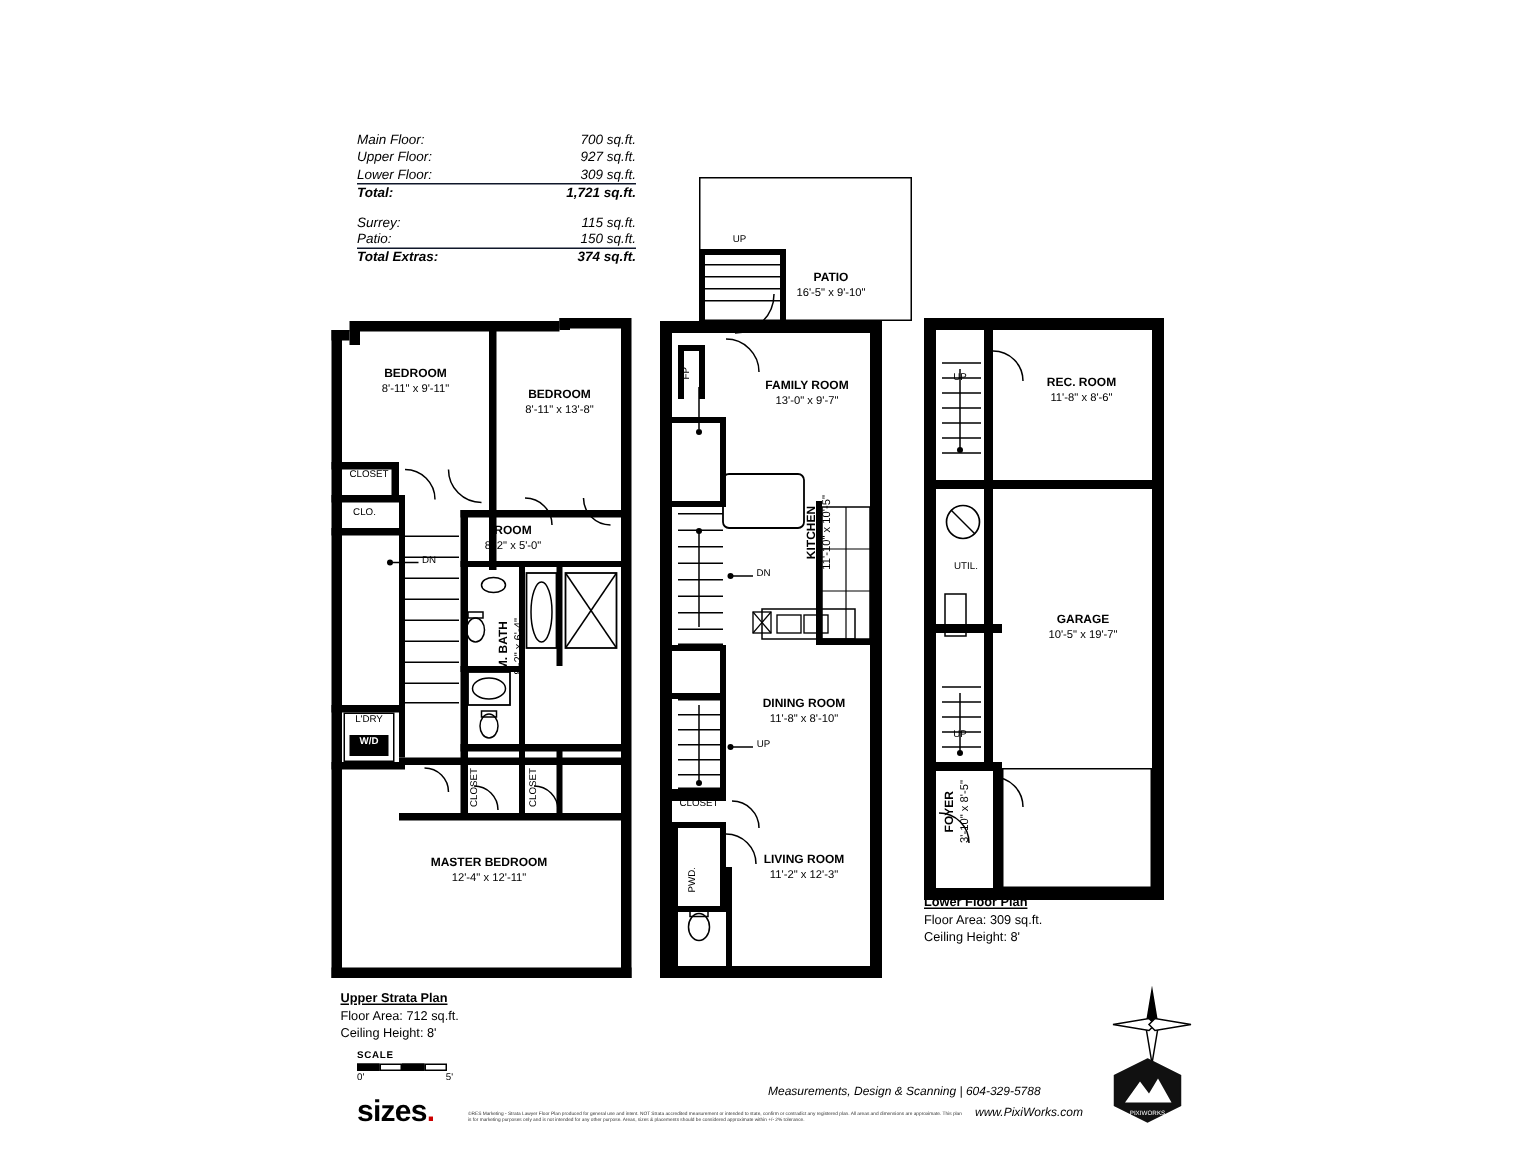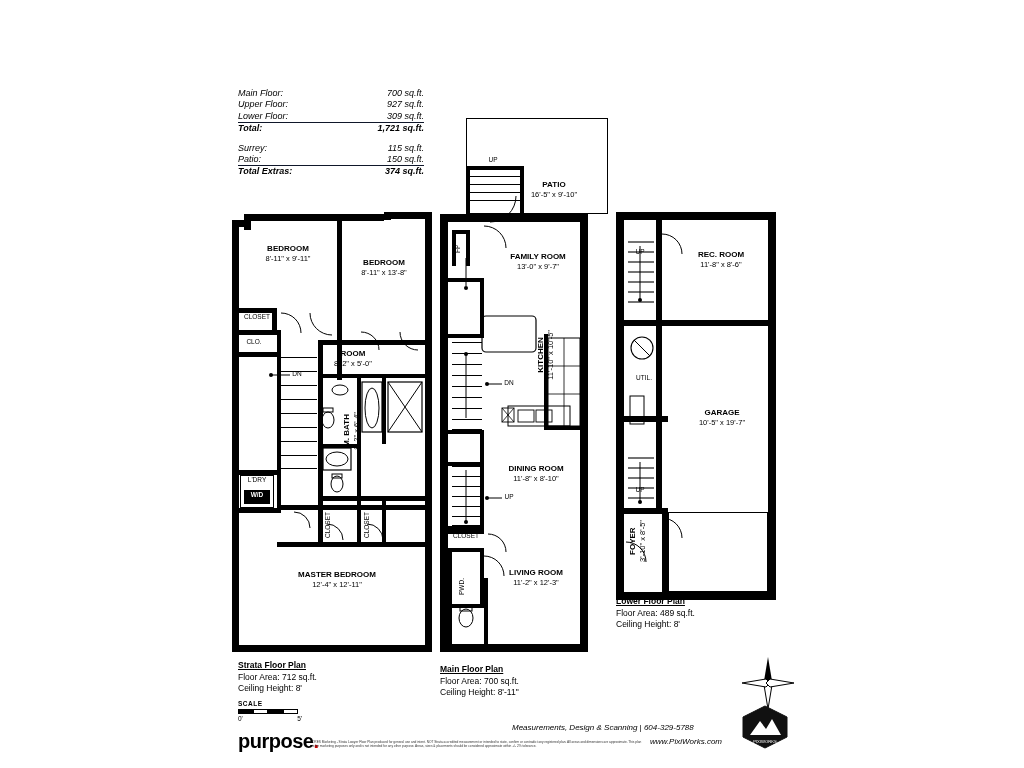--- a/index.html
+++ b/index.html
@@ -102,21 +102,21 @@
         <td class="val">150 sq.ft.</td>
       </tr>
       <tr class="total">
         <td>Total Extras:</td>
         <td class="val">374 sq.ft.</td>
       </tr>
     </tbody>
       </table>
   </div>
 
-  <div class="abs" style="left:232px;top:212px;width:236px;height:440px;">
+  <div class="abs" style="left:221px;top:212px;width:236px;height:440px;">
 
     <div class="w" style="left:0;top:8px;width:7px;height:432px;"></div>
     <div class="w" style="left:193px;top:0;width:7px;height:440px;"></div>
     <div class="w" style="left:0;top:433px;width:200px;height:7px;"></div>
 
     <div class="w" style="left:0;top:8px;width:12px;height:7px;"></div>
     <div class="w" style="left:12px;top:8px;width:7px;height:10px;"></div>
     <div class="w" style="left:12px;top:2px;width:140px;height:7px;"></div>
     <div class="w" style="left:152px;top:0;width:41px;height:7px;"></div>
     <div class="w" style="left:152px;top:0;width:7px;height:8px;"></div>
@@ -214,21 +214,21 @@
 
     <div class="tiny" style="left:6px;top:101px;width:38px;">CLOSET</div>
     <div class="tiny" style="left:6px;top:126px;width:32px;">CLO.</div>
     <div class="tiny vert" style="left:92px;top:296px;width:12px;height:34px;">CLOSET</div>
     <div class="tiny vert" style="left:131px;top:296px;width:12px;height:34px;">CLOSET</div>
     <div class="tiny" style="left:6px;top:264px;width:38px;">L'DRY</div>
     <div class="tinyb" style="left:9px;top:279px;width:32px;color:#fff;">W/D</div>
     <div class="tiny" style="left:56px;top:158px;width:18px;">DN</div>
 
     <div class="caption" style="left:6px;top:448px;width:180px;">
-      <span class="hd">Strata Floor Plan</span>
+      <span class="hd">Upper Strata Plan</span>
       <span>Floor Area: 712 sq.ft.</span><br>
       <span>Ceiling Height: 8'</span>
     </div>
   </div>
 
   <div class="abs" style="left:440px;top:118px;width:170px;height:534px;">
 
     <div class="thin" style="left:26px;top:0;width:142px;height:96px;"></div>
 
     <div class="w" style="left:26px;top:48px;width:4px;height:48px;"></div>
@@ -348,25 +348,20 @@
       <span class="dim">11'-2" x 12'-3"</span>
     </div>
 
     <div class="tiny" style="left:44px;top:38px;width:18px;">UP</div>
     <div class="tiny vert" style="left:14px;top:118px;width:12px;height:26px;">FP</div>
     <div class="tiny" style="left:60px;top:261px;width:18px;">DN</div>
     <div class="tiny" style="left:60px;top:375px;width:18px;">UP</div>
     <div class="tiny" style="left:8px;top:414px;width:36px;">CLOSET</div>
     <div class="tiny vert" style="left:18px;top:452px;width:12px;height:34px;">PWD.</div>
 
-    <div class="caption" style="left:0;top:546px;width:180px;">
-      <span class="hd">Main Floor Plan</span>
-      <span>Floor Area: 700 sq.ft.</span><br>
-      <span>Ceiling Height: 8'-11"</span>
-    </div>
   </div>
 
   <div class="abs" style="left:616px;top:212px;width:160px;height:388px;">
 
     <div class="w" style="left:0;top:0;width:8px;height:388px;"></div>
     <div class="w" style="left:152px;top:0;width:8px;height:388px;"></div>
     <div class="w" style="left:0;top:0;width:160px;height:8px;"></div>
     <div class="w" style="left:0;top:380px;width:160px;height:8px;"></div>
 
     <div class="w" style="left:8px;top:108px;width:144px;height:6px;"></div>
@@ -425,40 +420,40 @@
       <b>FOYER</b>
       <span class="dim">3'-10" x  8'-5"</span>
     </div>
 
     <div class="tiny" style="left:14px;top:36px;width:20px;">UP</div>
     <div class="tiny" style="left:6px;top:162px;width:44px;">UTIL.</div>
     <div class="tiny" style="left:14px;top:274px;width:20px;">UP</div>
 
     <div class="caption" style="left:0;top:384px;width:180px;">
       <span class="hd">Lower Floor Plan</span>
-      <span>Floor Area: 489 sq.ft.</span><br>
+      <span>Floor Area: 309 sq.ft.</span><br>
       <span>Ceiling Height: 8'</span>
     </div>
   </div>
 
   <div id="scale">
     <div class="lbl">SCALE</div>
     <div class="bar">
       <div class="seg fill" style="left:0;width:15px;"></div>
       <div class="seg" style="left:15px;width:15px;"></div>
       <div class="seg fill" style="left:30px;width:15px;"></div>
       <div class="seg" style="left:45px;width:15px;"></div>
     </div>
     <div class="ends">
       <span>0'</span>
       <span>5'</span>
     </div>
   </div>
 
-  <div id="cotala"><span>purpose</span><span class="dot">.</span></div>
+  <div id="cotala"><span>sizes</span><span class="dot">.</span></div>
   <div id="fineprint">©RES Marketing - Strata Lawyer Floor Plan produced for general use and intent. NOT Strata accredited measurement or intended to state, confirm or contradict any registered plan. All areas and dimensions are approximate. This plan is for marketing purposes only and is not intended for any other purpose. Areas, sizes &amp; placements should be considered approximate within +/- 2% tolerance.</div>
   <div id="measure">Measurements, Design &amp; Scanning | 604-329-5788</div>
   <div id="pixi">www.PixiWorks.com</div>
 
   <div id="compass">
     <svg width="56" height="56" viewBox="0 0 56 56">
       <polygon points="28,2 32,26 28,30 24,26" fill="#000"></polygon>
       <polygon points="28,54 32,30 28,26 24,30" fill="#fff" stroke="#000" stroke-width="1"></polygon>
       <polygon points="2,28 26,24 30,28 26,32" fill="#fff" stroke="#000" stroke-width="1"></polygon>
       <polygon points="54,28 30,24 26,28 30,32" fill="#fff" stroke="#000" stroke-width="1"></polygon>

